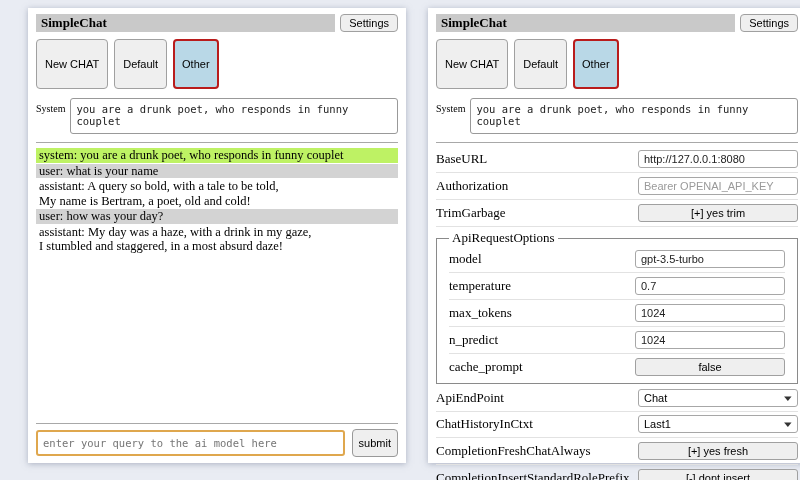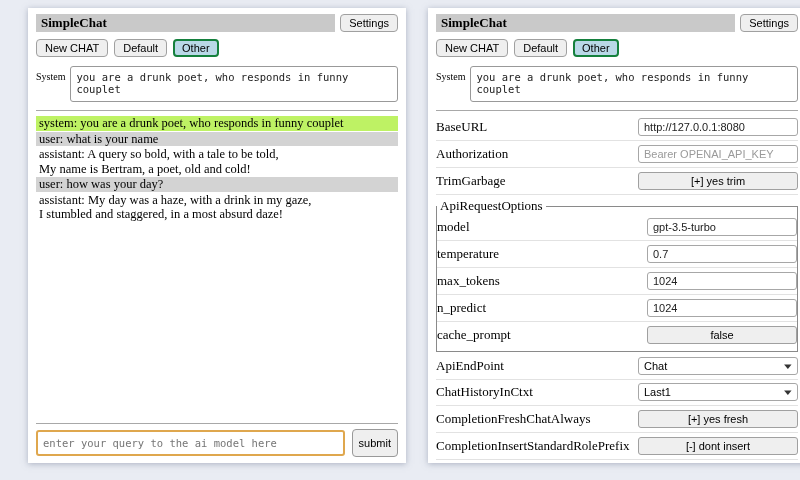--- a/index.html
+++ b/index.html
@@ -17,21 +17,21 @@
   #panel-left{left:28px;}
   #panel-right{left:428px;}
 
   .hdr{display:flex;gap:5px;align-items:stretch;margin-bottom:7px;}
   .titlebar{flex:1;background:#c9c9c9;font-weight:bold;font-size:13px;padding:2px 5px;line-height:14px;}
   button.std{
     font-family:"Liberation Sans",sans-serif;font-size:11px;color:#000;
     background:#efefef;border:1px solid #a0a0a0;border-radius:4px;padding:2px 8px;line-height:12px;
   }
   .toolbar{display:flex;gap:6px;margin-bottom:9px;}
-  .toolbar button.selected{background:#b9d8e7;border:2px solid #15803d;padding:1px 7px;}
+  .toolbar button.selected{background:#b9d8e7;border:2px solid #b91c1c;padding:17px 7px;}
 
   .sysrow{display:flex;gap:5px;align-items:flex-start;margin-bottom:3px;}
   .syslabel{font-size:10px;padding-top:5px;}
   .sysinput{
     flex:1;height:26px;font-family:"DejaVu Sans Mono",monospace;font-size:10.5px;
     border:1px solid #999;border-radius:3px;padding:4px 5px;resize:none;color:#222;outline:none;
     overflow:hidden;
   }
   hr.sep{border:none;border-top:1px solid #a8a8a8;margin:5px 0 3px;}
 
@@ -65,21 +65,21 @@
     border:1px solid #a7a7a7;border-radius:3px;padding:2px 5px;color:#222;outline:none;
   }
   input.sinput::placeholder{color:#9a9a9a;}
   button.wide{width:100%;padding:2px 0;border-radius:3px;}
   .sselect{
     display:flex;justify-content:space-between;align-items:center;width:160px;box-sizing:border-box;
     border:1px solid #a7a7a7;border-radius:3px;background:#fff;
     font-family:"Liberation Sans",sans-serif;font-size:11px;padding:2px 5px;cursor:default;
   }
   .chev{font-size:8px;color:#333;transform:scaleX(1.6);}
-  fieldset.aro{border:1px solid #8a8a8a;margin:3px 0 2px;padding:0 0 3px;}
+  fieldset.aro{border:1px solid #8a8a8a;margin:3px 0 2px;padding:0 12px 3px;}
   fieldset.aro legend{font-size:13px;padding:0 3px;}
   fieldset.aro .sctrl{width:150px;}
 </style>
 </head>
 <body>
 
 <div class="panel" id="panel-left">
   <div class="hdr">
     <div class="titlebar">SimpleChat</div>
     <button class="std">Settings</button>

